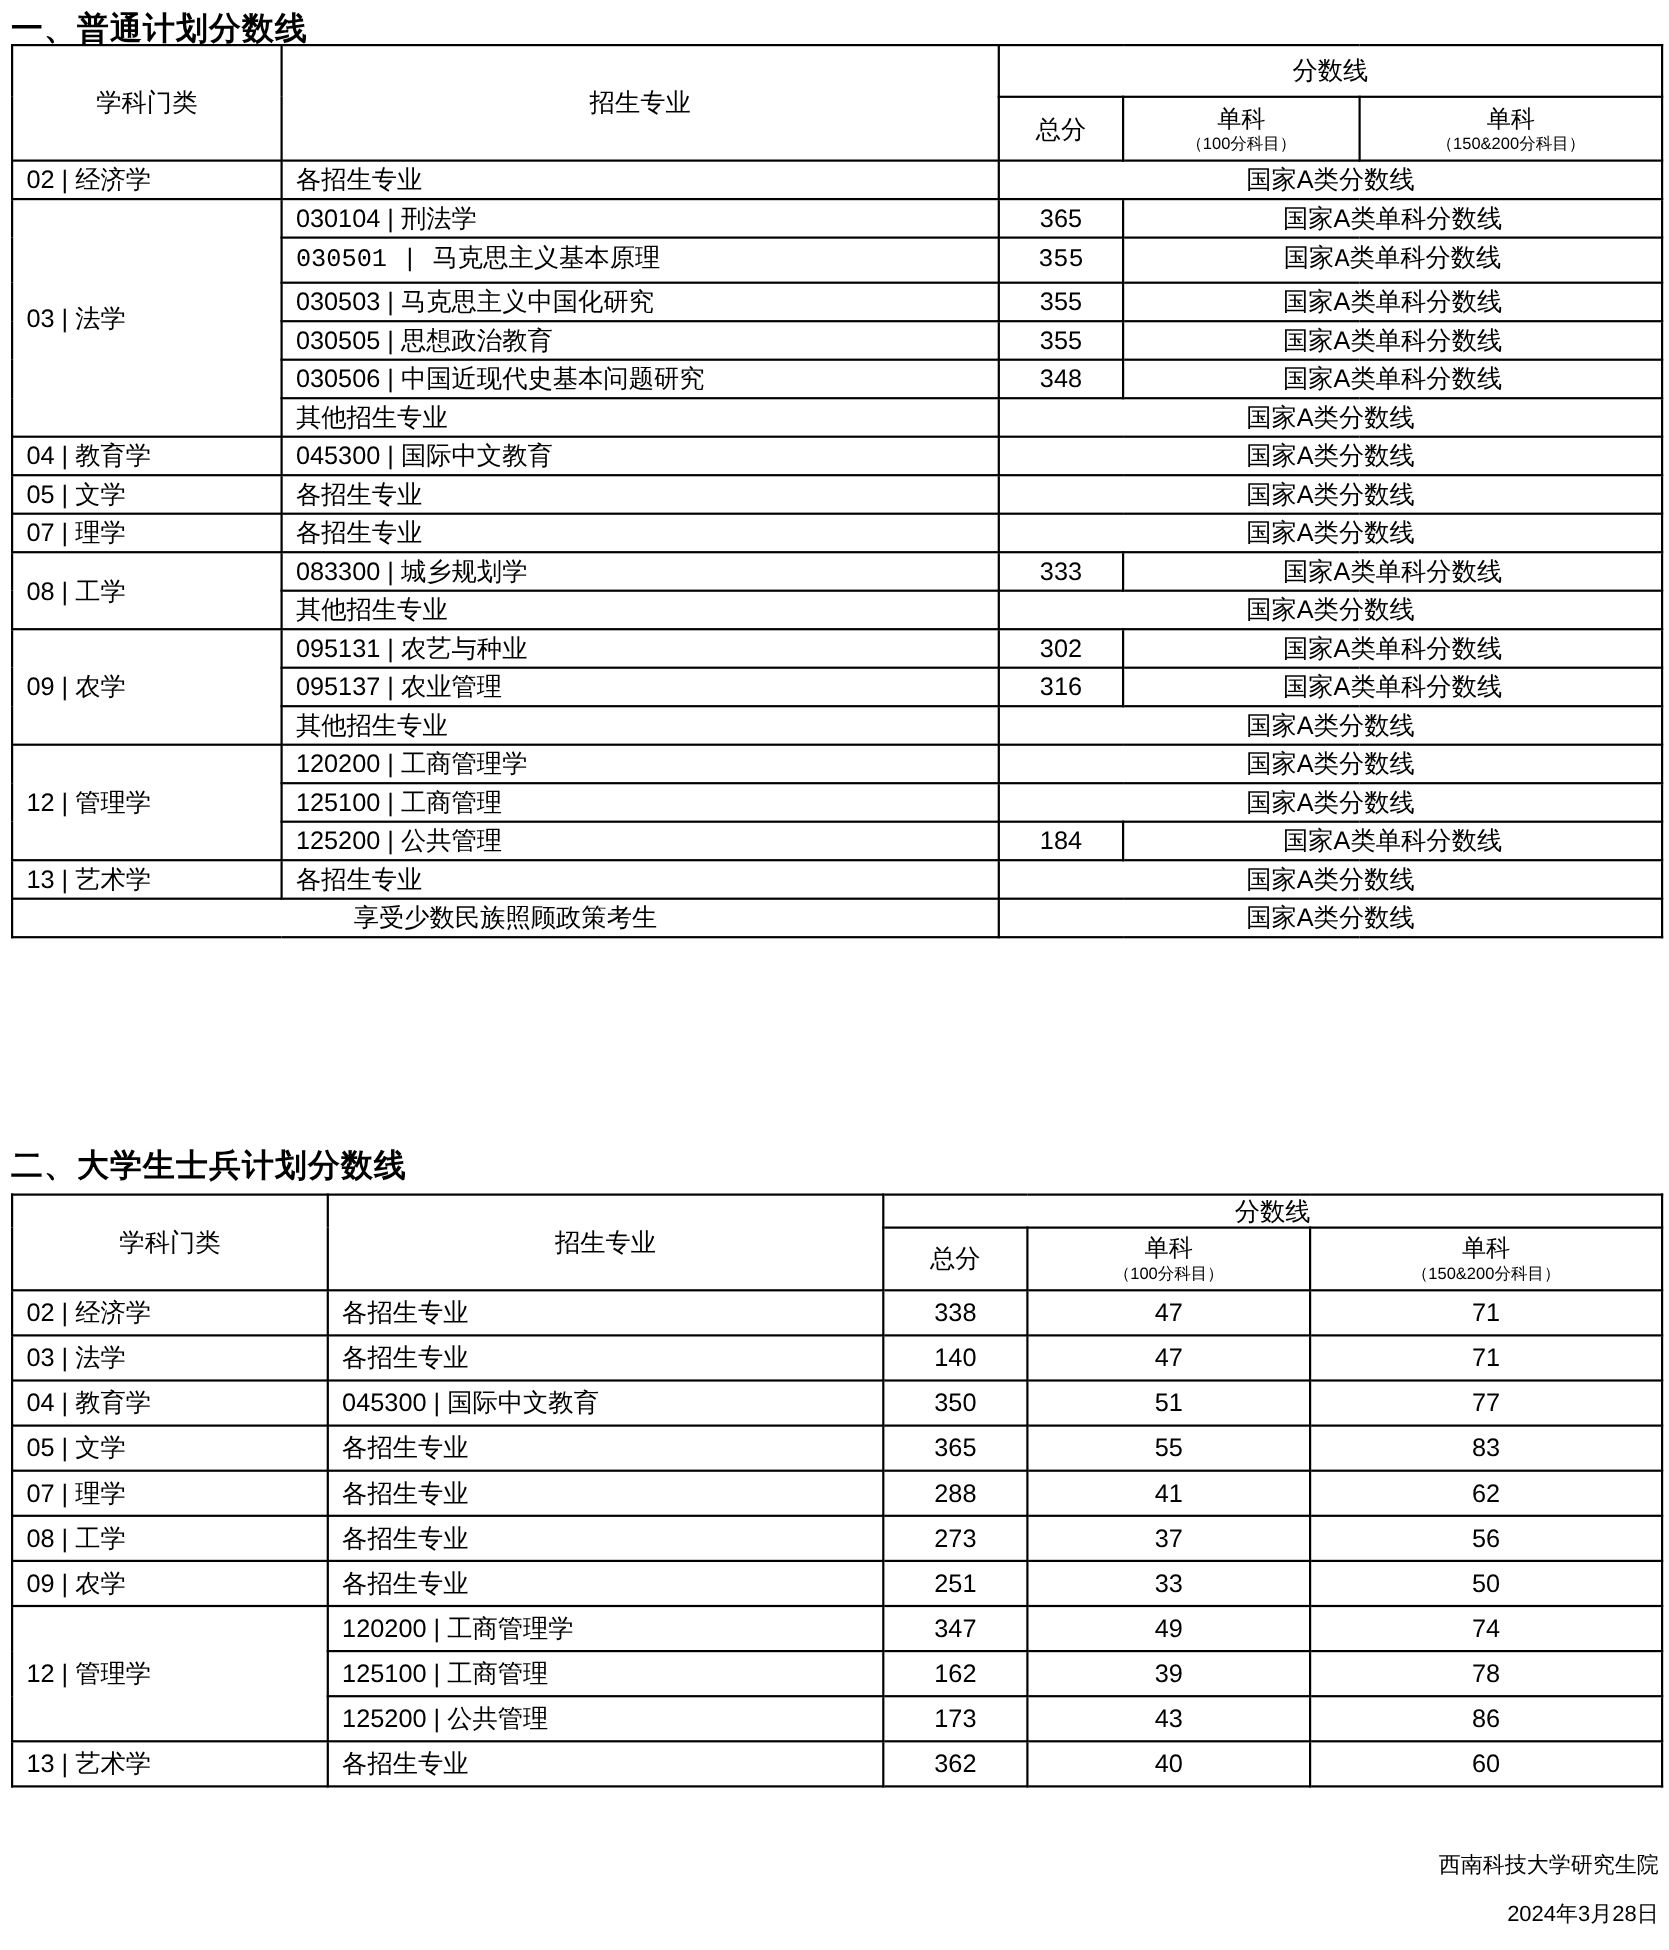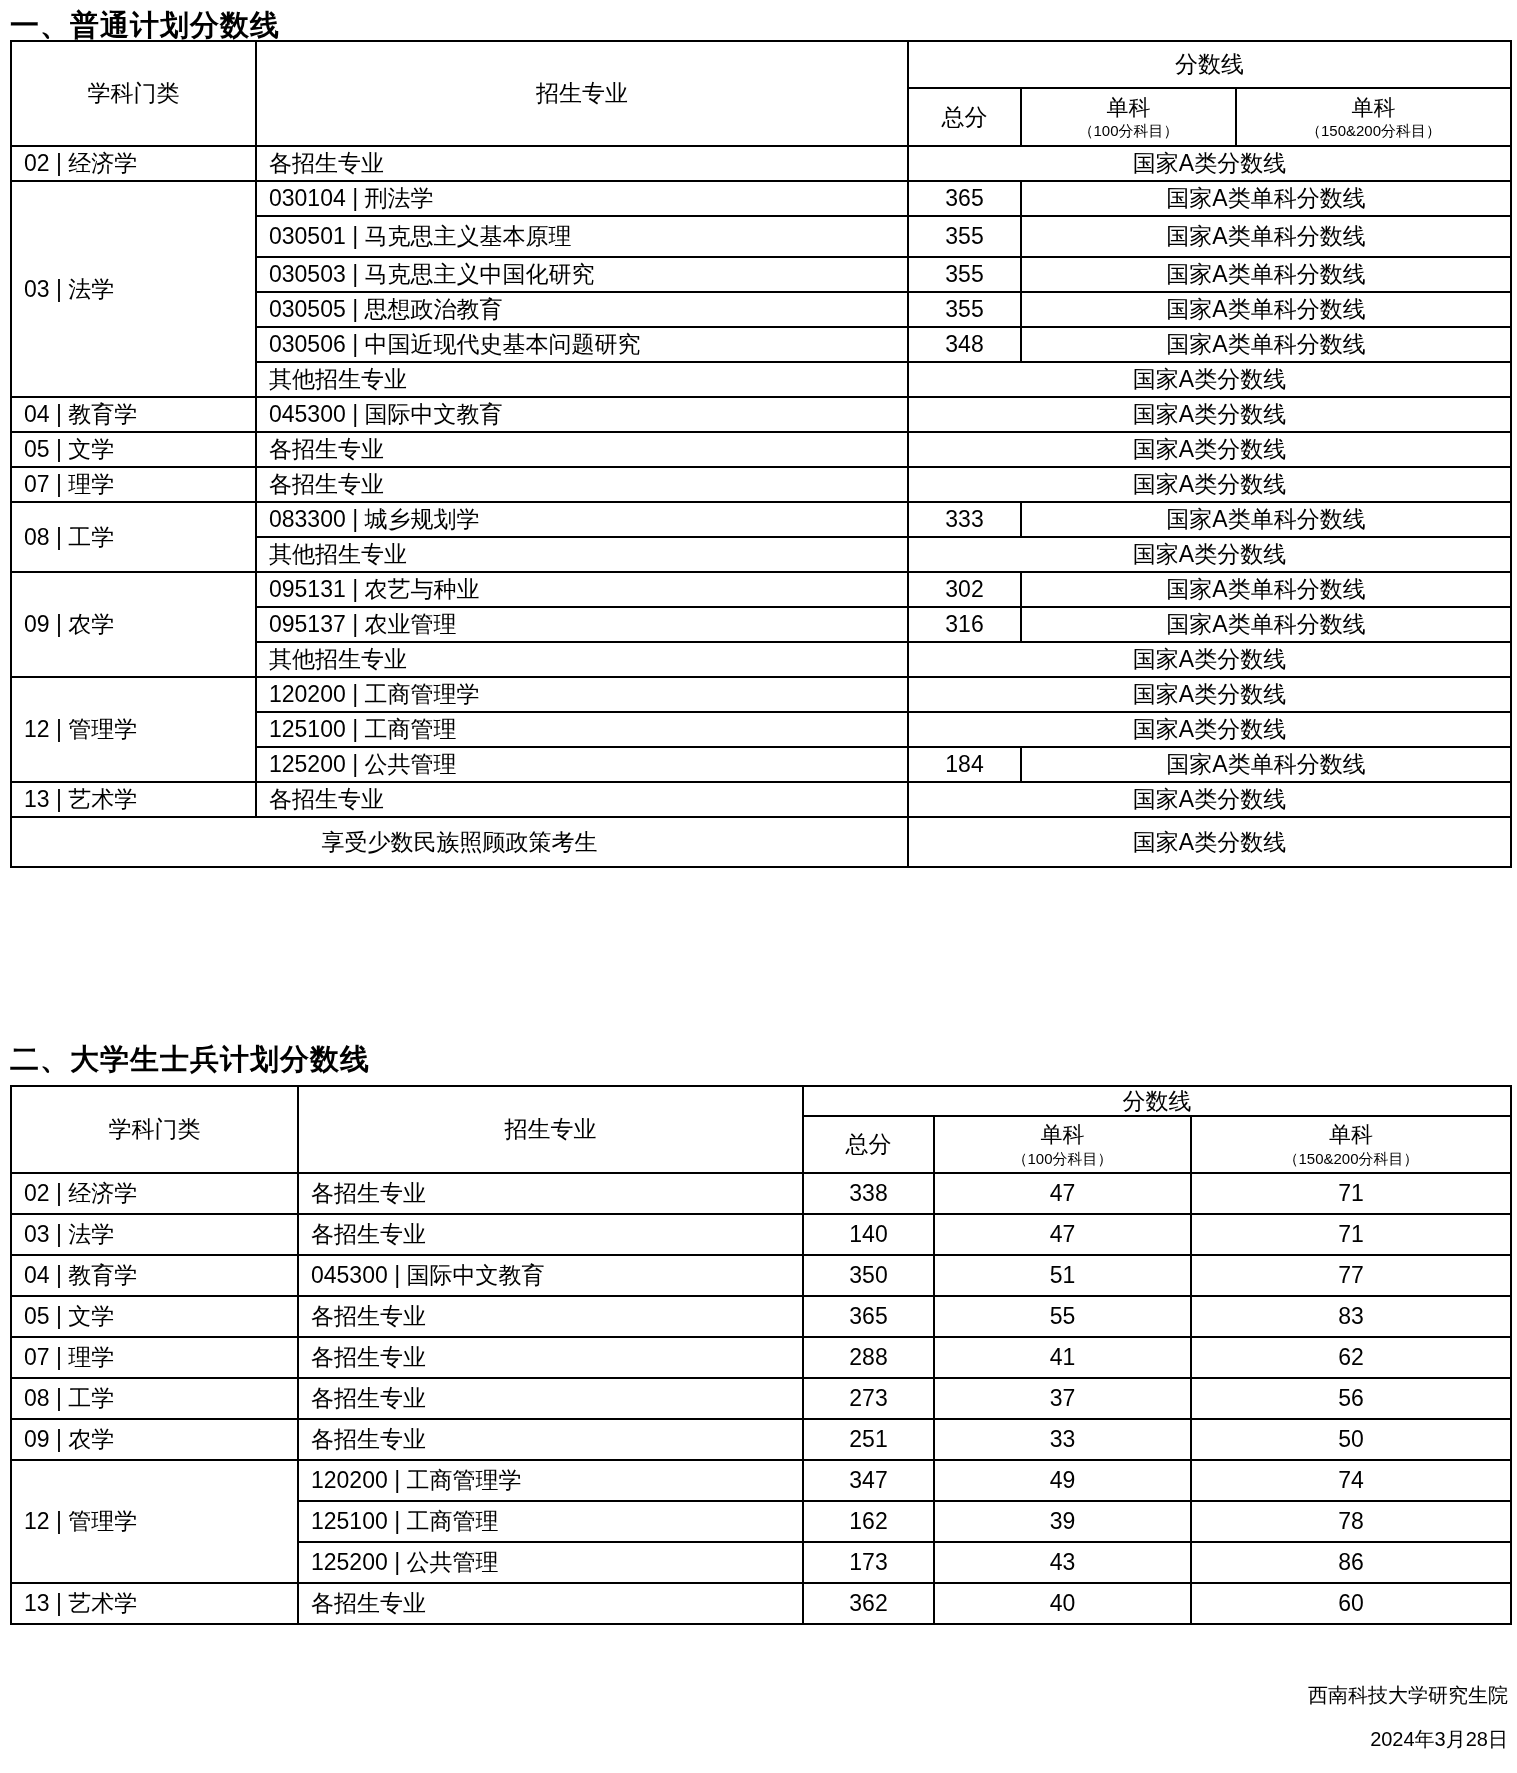--- a/index.html
+++ b/index.html
@@ -80,21 +80,21 @@
           <td class="al">02 | 经济学</td>
           <td class="al">各招生专业</td>
           <td colspan="3" class="ac">国家A类分数线</td>
         </tr>
         <tr style="height: 35px;">
           <td rowspan="6" class="al">03 | 法学</td>
           <td class="al">030104 | 刑法学</td>
           <td class="ac">365</td>
           <td colspan="2" class="ac">国家A类单科分数线</td>
         </tr>
-        <tr style="height: 41px;">
+        <tr style="height: 41px; font-family: Liberation Mono, monospace;">
           <td class="al">030501 | 马克思主义基本原理</td>
           <td class="ac">355</td>
           <td colspan="2" class="ac">国家A类单科分数线</td>
         </tr>
         <tr style="height: 35px;">
           <td class="al">030503 | 马克思主义中国化研究</td>
           <td class="ac">355</td>
           <td colspan="2" class="ac">国家A类单科分数线</td>
         </tr>
         <tr style="height: 35px;">
@@ -163,21 +163,21 @@
         <tr style="height: 35px;">
           <td class="al">125200 | 公共管理</td>
           <td class="ac">184</td>
           <td colspan="2" class="ac">国家A类单科分数线</td>
         </tr>
         <tr style="height: 35px;">
           <td class="al">13 | 艺术学</td>
           <td class="al">各招生专业</td>
           <td colspan="3" class="ac">国家A类分数线</td>
         </tr>
-        <tr style="height: 50px; border-radius: 17px;">
+        <tr style="height: 35px; border-radius: 17px;">
           <td colspan="2" class="ac">享受少数民族照顾政策考生</td>
           <td colspan="3" class="ac">国家A类分数线</td>
         </tr>
       </tbody>
     </table>
 
   <div id="title2" class="sec-title">二、大学生士兵计划分数线</div>
 
   <table id="table2" class="score-table">
       <colgroup>

